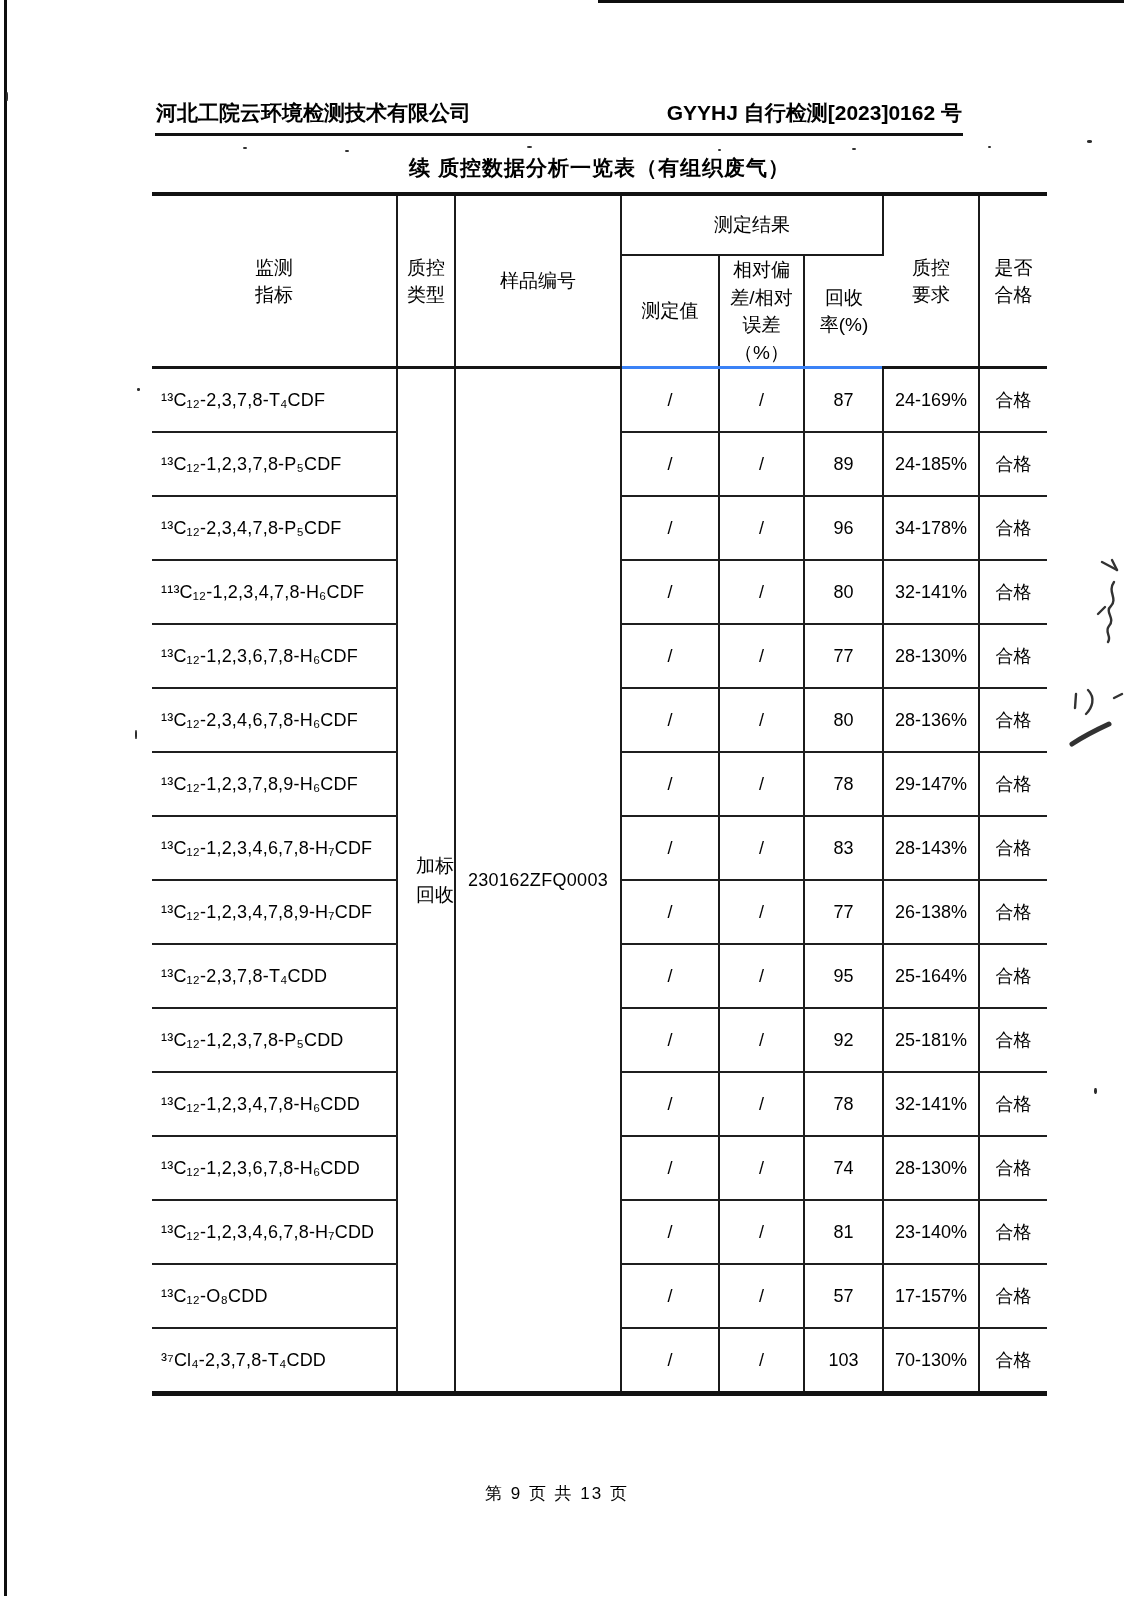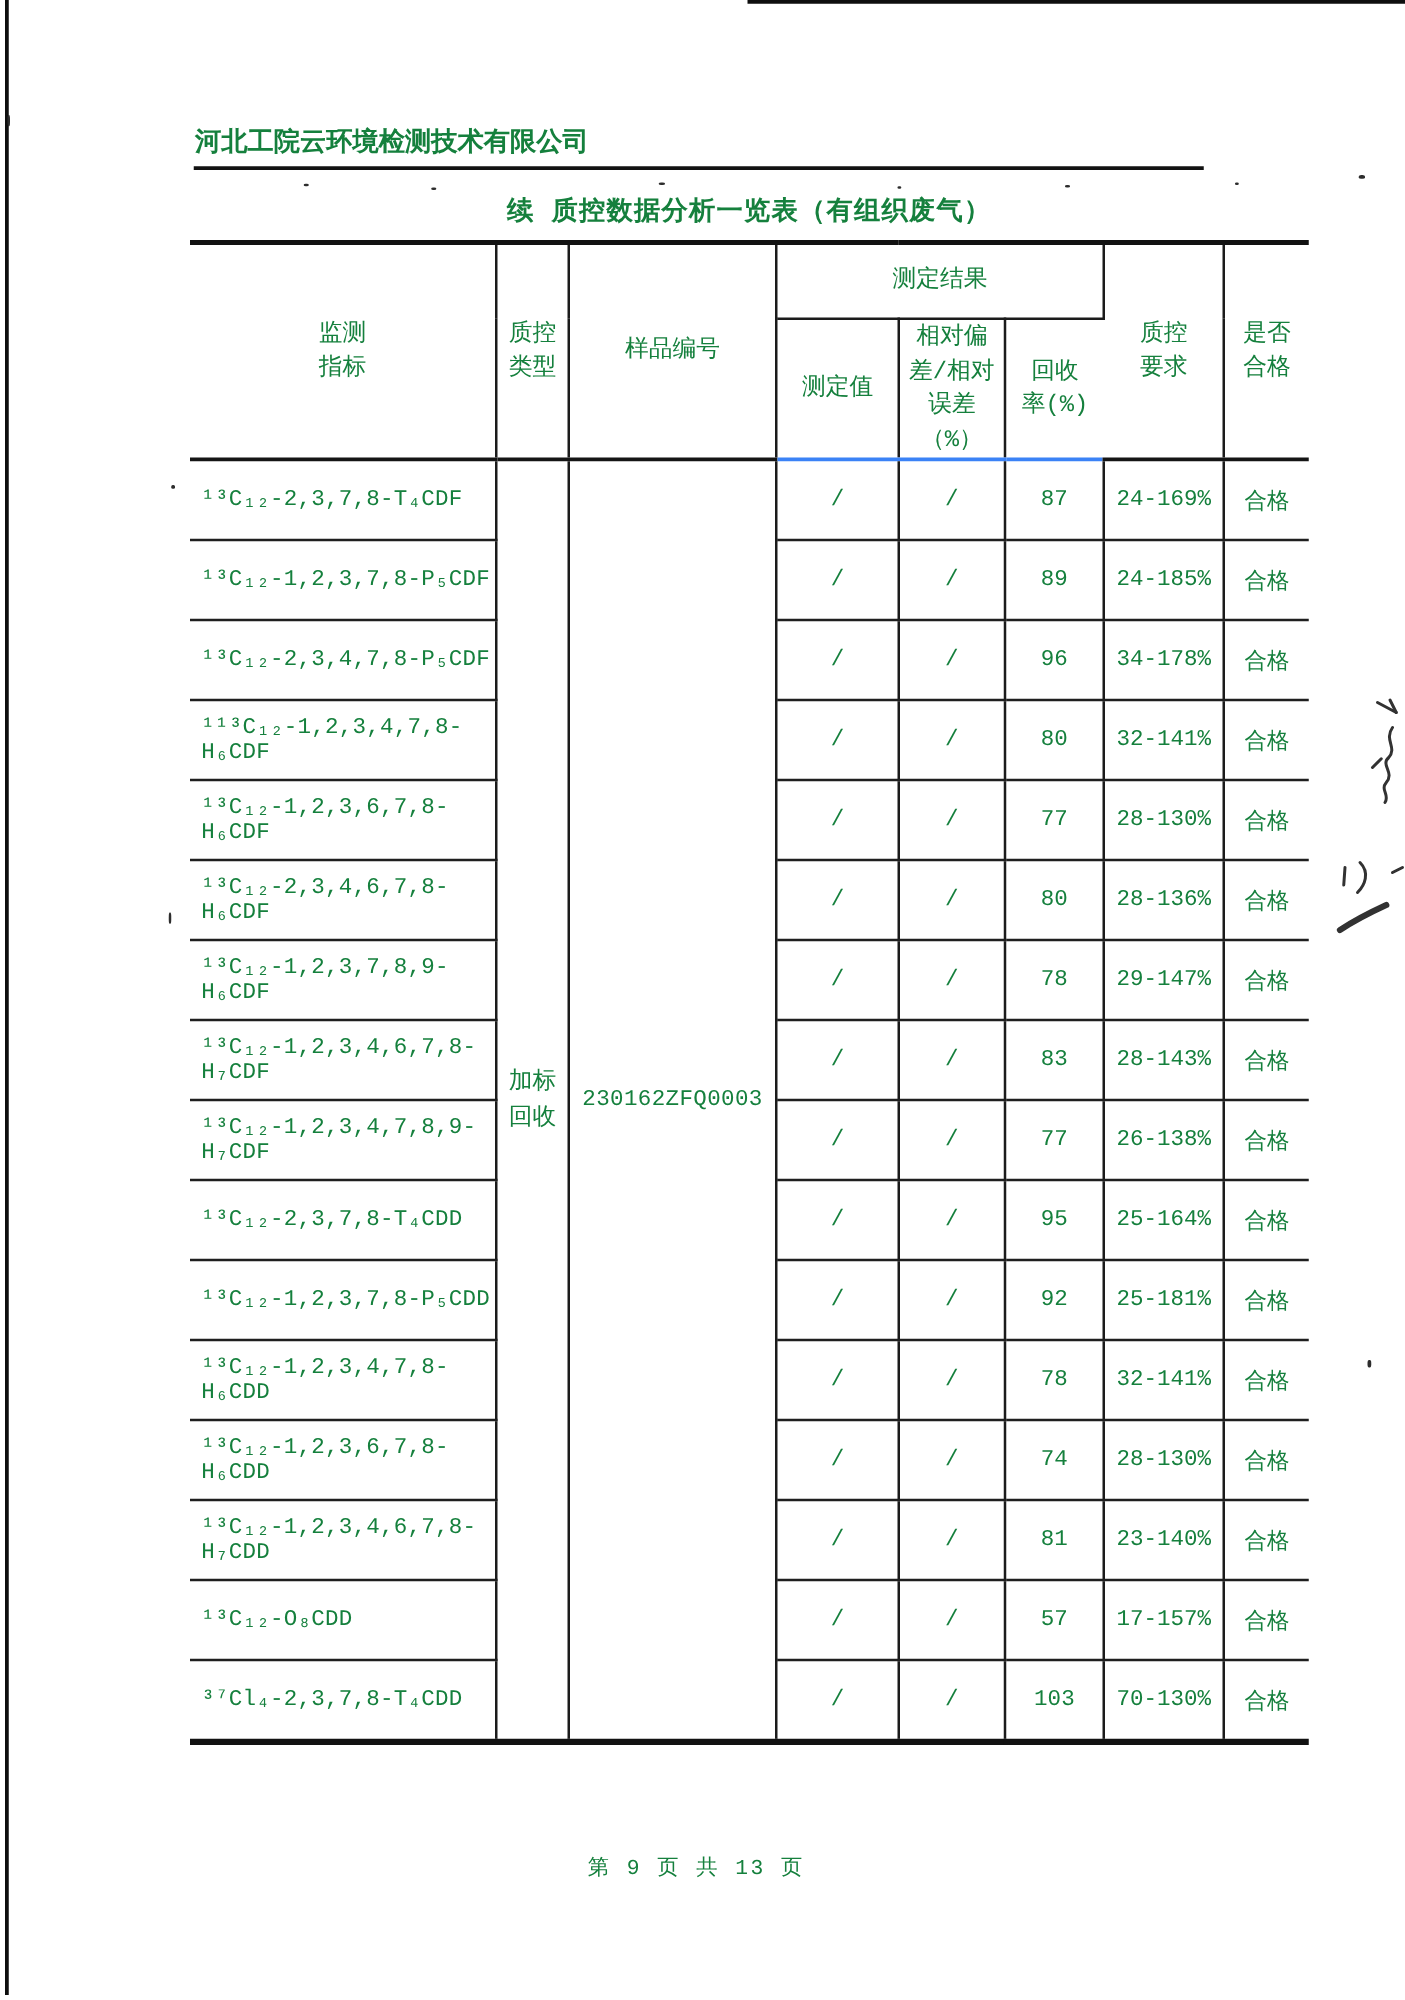--- a/index.html
+++ b/index.html
@@ -1,22 +1,22 @@
 <!DOCTYPE html>
 <html><head>
 <meta charset="utf-8">
 <style>
   html, body { margin: 0; padding: 0; background: #ffffff; }
   .page {
     position: relative;
     width: 1124px;
     height: 1600px;
     background: #ffffff;
-    font-family: Liberation Mono, monospace;
-    color: #15803d;
+    font-family: Liberation Sans, sans-serif;
+    color: #000000;
     overflow: hidden;
   }
   
   .scan-left  { position: absolute; left: 4px; top: 0; width: 3px; height: 1596px; background: #0e0e0e; }
   .scan-top   { position: absolute; left: 598px; top: 0; width: 526px; height: 3px; background: #0e0e0e; }
 
   .doc-header {
     position: absolute; left: 156px; top: 99px; width: 806px;
     display: flex; justify-content: space-between;
     font-size: 21px; font-weight: bold; white-space: nowrap;
@@ -39,41 +39,42 @@
     font-weight: normal; text-align: center; vertical-align: middle;
     padding: 0; overflow: hidden;
   }
   .qc th:last-child, .qc td:last-child { border-right: none; }
   .qc thead th { font-size: 19px; line-height: 1.45; white-space: pre-line; }
   .qc .th-span { border-bottom: 3px solid #151515; }
   .qc .th-result { height: 58px; border-bottom: 2px solid #1b1b1b; }
   .qc .th-sub { height: 101px; border-bottom: 3px solid #3b82f6; }
   .qc tbody td { height: 62px; border-bottom: 2px solid #1f1f1f; font-size: 18px; }
   .qc .td-compound { text-align: left; padding-left: 9px; letter-spacing: 0.2px; }
-  .qc .td-qc { white-space: pre-line; font-size: 19px; line-height: 1.55; }
+  .qc .td-qc { white-space: pre-line; font-size: 19px; line-height: 1.55; text-align: right; }
   .qc .td-sample { font-size: 18px; letter-spacing: 0.3px; }
 
   .doc-footer {
     position: absolute; left: 152px; top: 1482px; width: 810px;
     text-align: center; font-size: 17px; letter-spacing: 2px;
   }
 
   .scribble { position: absolute; left: 1062px; top: 548px; }
   .speck { position: absolute; background: #2d2d2d; border-radius: 40%; }
 </style>
 </head>
 <body>
 
 <div class="page">
 
   <div class="scan-left"></div>
   <div class="scan-top"></div>
 
   <div class="doc-header">
     <span>河北工院云环境检测技术有限公司</span>
+    <span>GYYHJ 自行检测[2023]0162 号</span>
   </div>
   <div class="header-rule"></div>
 
   <div class="doc-title">续 质控数据分析一览表（有组织废气）</div>
 
   <table class="qc">
     <colgroup>
       <col style="width:245px">
         <col style="width:58px">
         <col style="width:166px">

